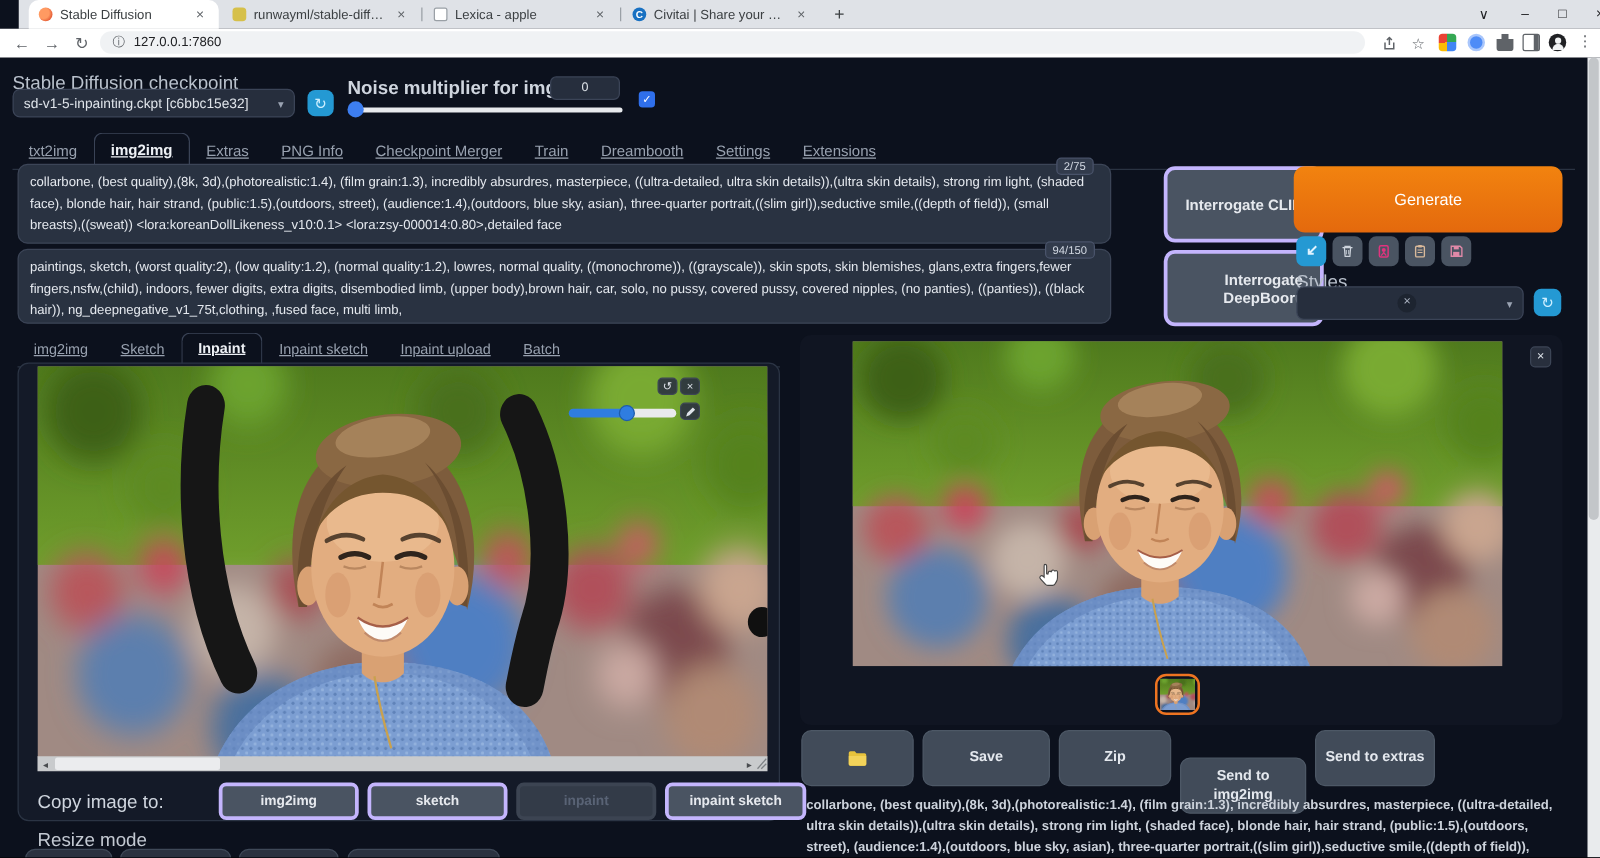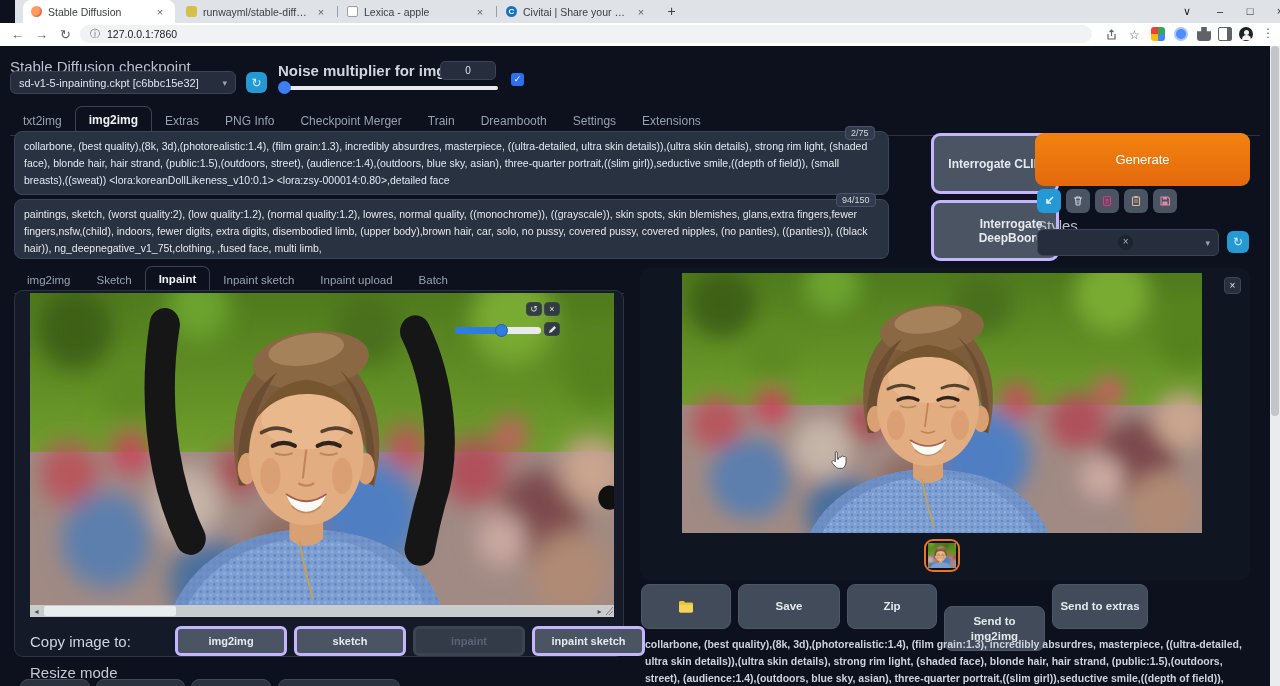--- a/index.html
+++ b/index.html
@@ -49,21 +49,21 @@
   
   .small-label { font-size:15px; color:#b9c1cc; }
   .select-box { background:#262e3d; border:1px solid #3b4457; border-radius:6px; color:#dfe4ea;
                 font-size:11px; display:flex; align-items:center; padding:0 8px; }
   .select-box .caret { margin-left:auto; color:#9aa3b2; font-size:9px; }
   .tool-btn { background:#2499d3; border-radius:6px; color:#cdefff; font-size:12px;
               display:flex; align-items:center; justify-content:center; }
   .gray-btn { background:#4a5462; border:3px solid #c4b5fd; border-radius:9px; color:#e6e9ee;
               display:flex; align-items:center; justify-content:center; text-align:center;margin-left:32px; }
   .tabbar { position:absolute; display:flex; align-items:flex-end; font-size:12px; color:#98a1af; }
-  .tabbar .tab { padding:6px 13px 7px; cursor:default; }
+  .tabbar .tab { padding:6px 13px 7px; cursor:default;text-decoration:underline; }
   .tabbar .tab.on { color:#eef1f5; border:1px solid #3a4356; border-bottom:1px solid #0c111d;
                     border-radius:7px 7px 0 0; background:#0c111d; font-weight:bold; }
   .prompt-box { position:absolute; background:#293241; border:1px solid #3c4557; border-radius:8px;
                 color:#e4e8ee; font-size:10.5px; line-height:1.6; padding:6px 9px; overflow:hidden; }
   .counter { position:absolute; background:#323b4c; border:1px solid #49536a; border-radius:4px;
              color:#d2d8e2; font-size:9px; padding:1px 5px; }
   .mini-icon-btn { width:24px; height:24px; border-radius:6px; background:#4a5462;
                    display:flex; align-items:center; justify-content:center; }
   .ovl-btn { background:#2b3240e6; border:1px solid #3c4556; border-radius:4px; color:#dfe4ea;
              font-size:9px; display:flex; align-items:center; justify-content:center; }

